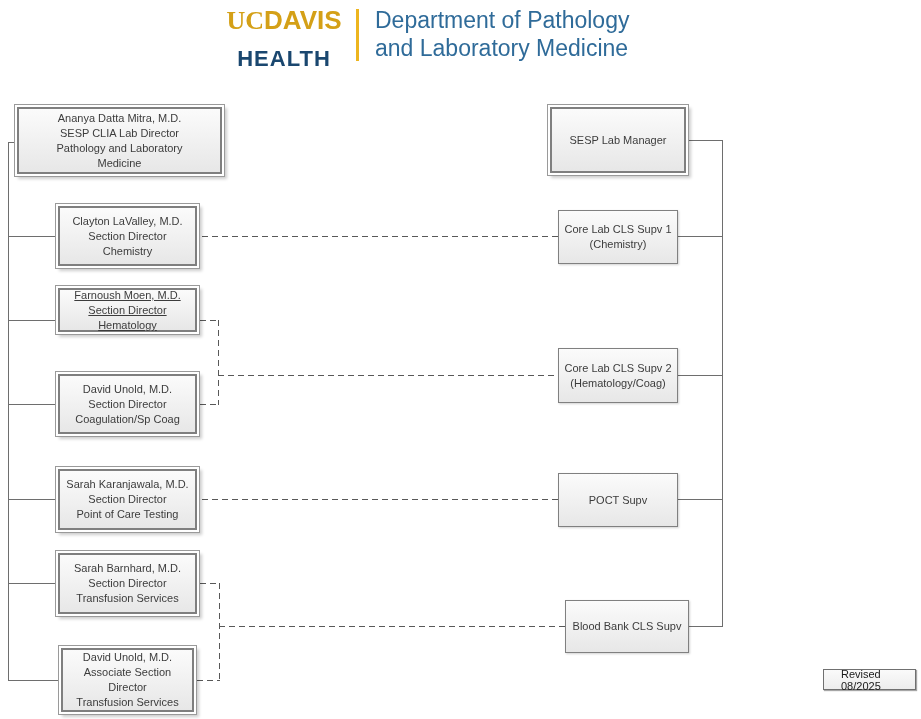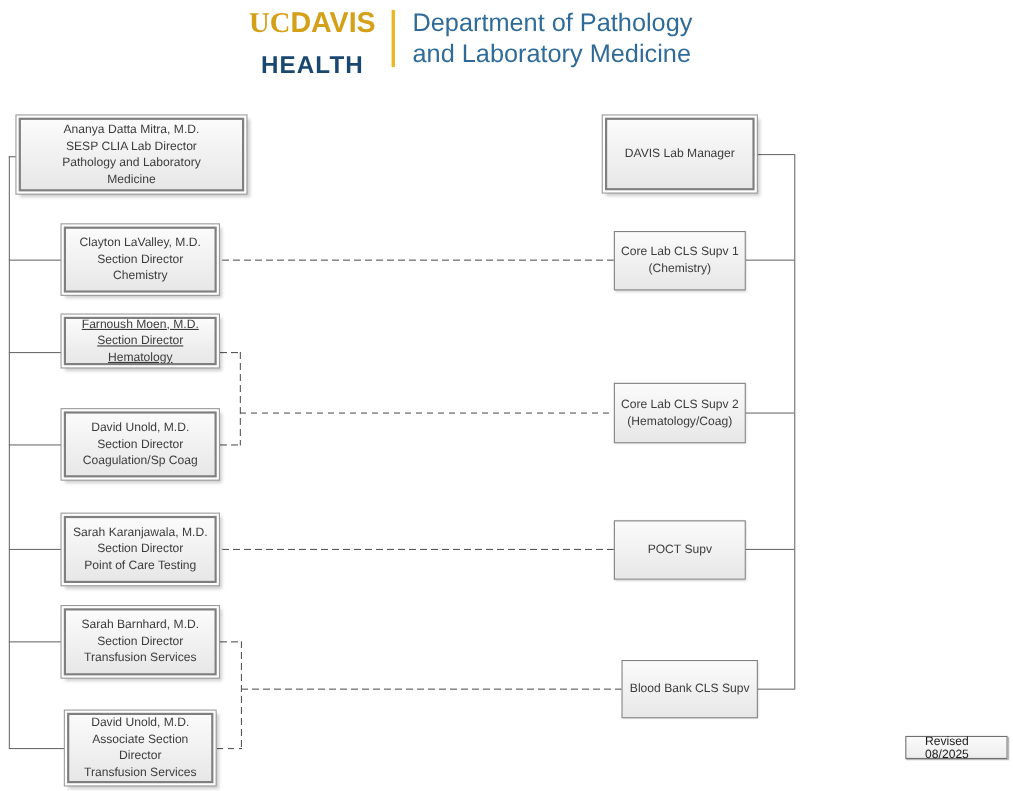--- a/index.html
+++ b/index.html
@@ -98,21 +98,21 @@
 Section Director
 Point of Care Testing</div>
   <div class="node dbl" style="left:58px;top:553px;width:139px;height:61px;">Sarah Barnhard, M.D.
 Section Director
 Transfusion Services</div>
   <div class="node dbl" style="left:61px;top:648px;width:133px;height:64px;">David Unold, M.D.
 Associate Section
 Director
 Transfusion Services</div>
 
-  <div class="node dbl" style="left:550px;top:107px;width:136px;height:66px;">DAVIS Lab Manager</div>
+  <div class="node dbl" style="left:550px;top:107px;width:136px;height:66px;">SESP Lab Manager</div>
   <div class="node" style="left:558px;top:210px;width:120px;height:54px;">Core Lab CLS Supv 1
 (Chemistry)</div>
   <div class="node" style="left:558px;top:348px;width:120px;height:55px;">Core Lab CLS Supv 2
 (Hematology/Coag)</div>
   <div class="node" style="left:558px;top:473px;width:120px;height:54px;">POCT Supv</div>
   <div class="node" style="left:565px;top:600px;width:124px;height:53px;">Blood Bank CLS Supv</div>
 
   <div class="revised">Revised 08/2025</div>
 
 </div>

